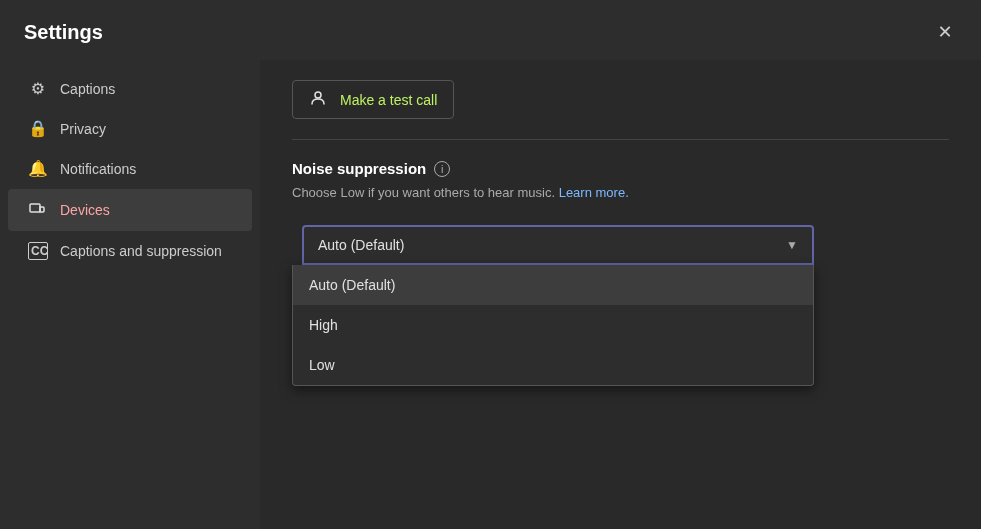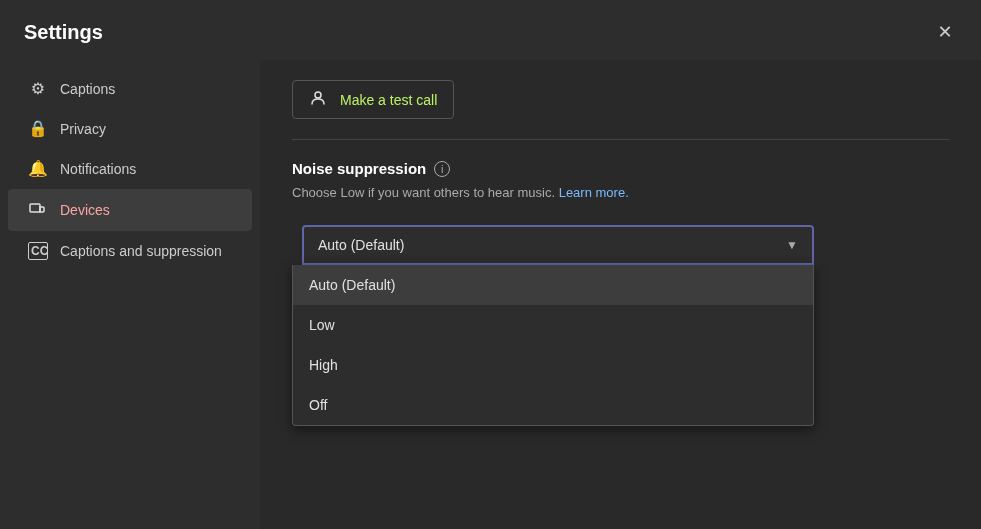--- a/index.html
+++ b/index.html
@@ -276,20 +276,19 @@
         <a class="learn-more">Learn more.</a>
       </p>
 
       <div class="dropdown-container">
         <div class="dropdown-selected">
           <span>Auto (Default)</span>
           <span class="dropdown-arrow">▼</span>
         </div>
         <div class="dropdown-list">
           <div class="dropdown-item">Auto (Default)</div>
+          <div class="dropdown-item">High</div>
           <div class="dropdown-item">Low</div>
-          <div class="dropdown-item">High</div>
-          <div class="dropdown-item">Off</div>
         </div>
       </div>
     </div>
   </div>
 </div>
 
 </body></html>

